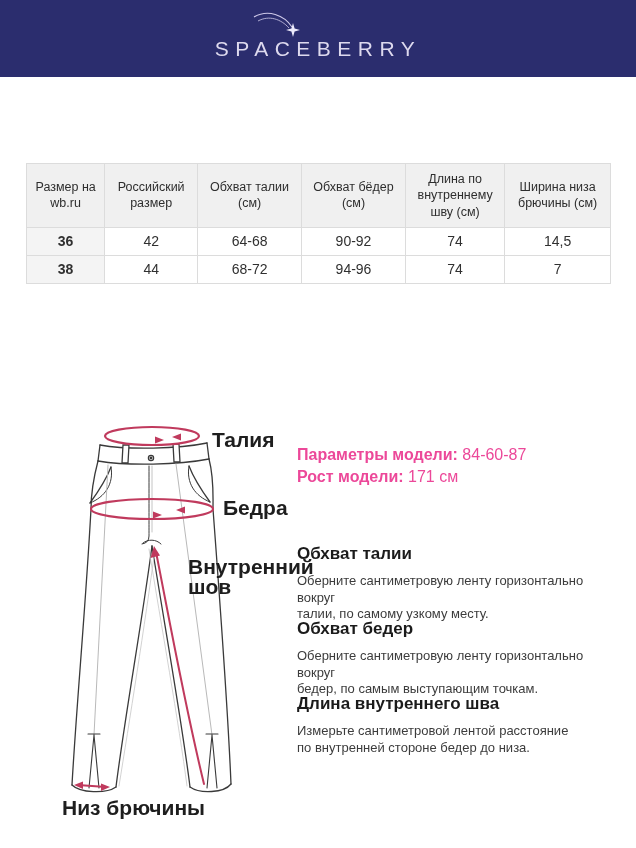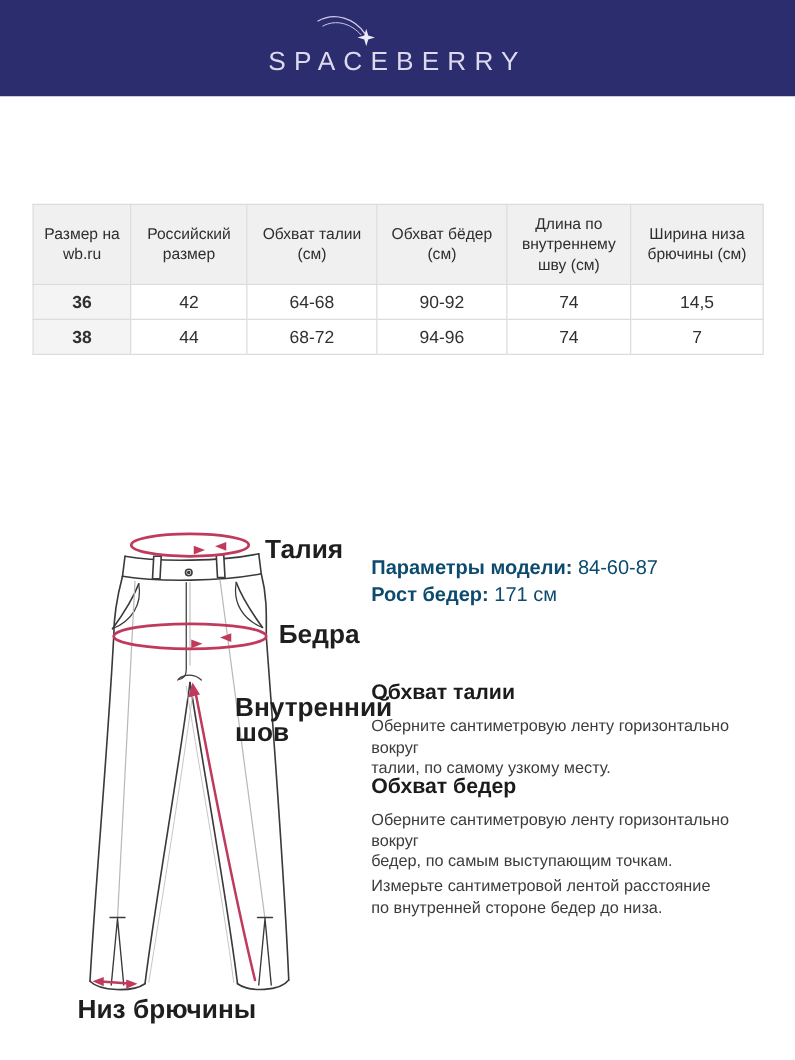--- a/index.html
+++ b/index.html
@@ -30,21 +30,21 @@
   
   .diagram-svg{position:absolute;left:18px;top:412px;}
   .diag-label{
     position:absolute;font-weight:bold;font-size:21px;line-height:20px;color:#1e1e1e;
   }
   .lbl-waist{left:212px;top:430px;}
   .lbl-hips{left:223px;top:498px;}
   .lbl-inseam{left:188px;top:557px;width:100px;}
   .lbl-hem{left:62px;top:798px;}
   
-  .model-info{position:absolute;left:297px;top:444px;font-size:16px;line-height:21.5px;color:#0c4a6e;}
+  .model-info{position:absolute;left:297px;top:444px;font-size:16px;line-height:21.5px;color:#ec4899;}
   .model-info .lab{font-weight:bold;}
   .model-info .val{font-weight:normal;}
   .section{position:absolute;left:297px;width:322px;}
   .sec-1{top:543px;}
   .sec-2{top:618px;}
   .sec-3{top:693px;}
   .sec-title{font-weight:bold;font-size:17px;line-height:22px;color:#1b1b1b;}
   .sec-desc{margin-top:8px;font-size:13px;line-height:16.5px;color:#3c3c3c;}
 </style>
 </head>
@@ -170,21 +170,21 @@
 <div class="diag-label lbl-hips">Бедра</div>
 <div class="diag-label lbl-inseam">Внутренний шов</div>
 <div class="diag-label lbl-hem">Низ брючины</div>
 
 <div class="model-info">
   <div>
     <span class="lab">Параметры модели:</span>
     <span class="val">84-60-87</span>
   </div>
   <div>
-    <span class="lab">Рост бедер:</span>
+    <span class="lab">Рост модели:</span>
     <span class="val">171 см</span>
   </div>
 </div>
 
 <div class="section sec-1">
   <div class="sec-title">Обхват талии</div>
   <div class="sec-desc">
     <span>Оберните сантиметровую ленту горизонтально вокруг</span><br>
     <span>талии, по самому узкому месту.</span>
   </div>
@@ -192,17 +192,18 @@
 
 <div class="section sec-2">
   <div class="sec-title">Обхват бедер</div>
   <div class="sec-desc">
     <span>Оберните сантиметровую ленту горизонтально вокруг</span><br>
     <span>бедер, по самым выступающим точкам.</span>
   </div>
 </div>
 
 <div class="section sec-3">
+  <div class="sec-title">Длина внутреннего шва</div>
   <div class="sec-desc">
     <span>Измерьте сантиметровой лентой расстояние</span><br>
     <span>по внутренней стороне бедер до низа.</span>
   </div>
 </div>
 
 </body></html>

